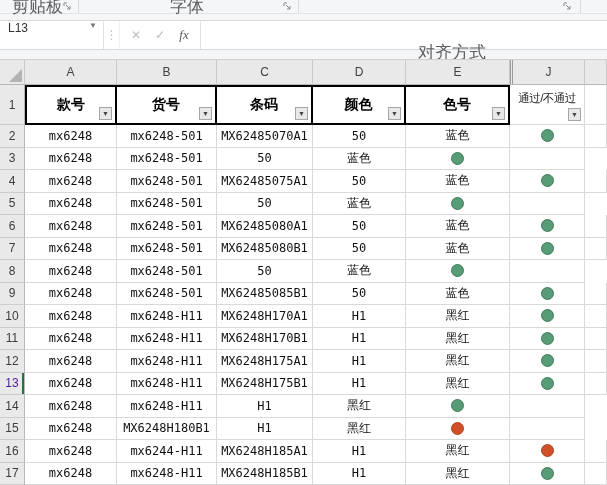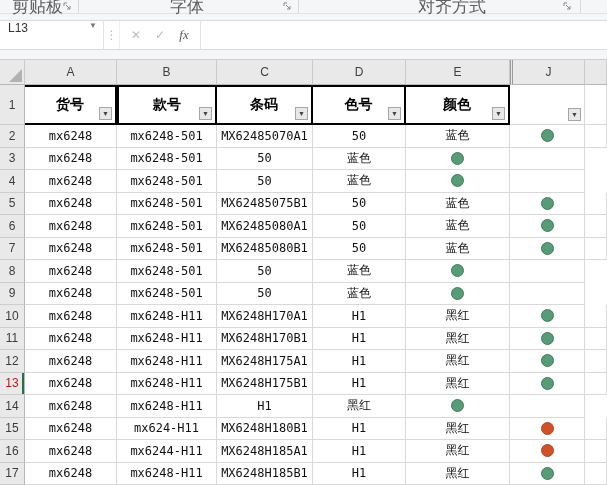--- a/index.html
+++ b/index.html
@@ -43,21 +43,21 @@
   .ch.corner { position:relative; }
   .ch.hiddencols { border-left:3px double #9c9c9c; }
   .corner-tri { position:absolute; right:2px; bottom:2px; width:0; height:0;
                 border-left:13px solid transparent; border-bottom:13px solid #b2b2b2; }
 
   
   .row1 { height:40px; }
   .rowhdr { background:#e9e9e9; border-right:1px solid #b7b7b7; border-bottom:1px solid #cdcdcd;
             display:flex; align-items:center; justify-content:center;
             font-size:12px; color:#3c3c3c; }
-  .rowhdr.sel { color:#b91c1c; box-shadow:inset -2px 0 0 #217346; }
+  .rowhdr.sel { color:#4c1d95; box-shadow:inset -2px 0 0 #217346; }
   .hcell { position:relative; background:#fff; border-top:2px solid #000; border-bottom:2px solid #000;
            border-right:2px solid #000; display:flex; align-items:center; justify-content:center;
            font-weight:bold; font-size:14px; color:#000; }
   .hcell.first { border-left:2px solid #000; }
   .jhead { position:relative; background:#fff; border-right:1px solid #d9d9d9; border-bottom:1px solid #d9d9d9;
            font-size:11.5px; color:#222; display:flex; justify-content:center; padding-top:6px;
            white-space:nowrap; letter-spacing:-0.5px; }
   .kcell { background:#fff; border-right:1px solid #d9d9d9; border-bottom:1px solid #d9d9d9; }
   .filterbtn { position:absolute; right:3px; bottom:3px; width:13px; height:13px;
                background:#e8e8e8; border:1px solid #a6a6a6; display:flex; align-items:center;
@@ -93,21 +93,21 @@
       <span class="glabel">字体</span>
     </div>
     <span class="launcher" style="left:282px;">
       <svg width="11" height="11" viewBox="0 0 11 11">
           <path d="M2 5 V2 H5" stroke="#8a8a8a" fill="none"></path>
           <path d="M4 4 L8 8 M8 8 H5 M8 8 V5" stroke="#8a8a8a" fill="none"></path>
         </svg>
     </span>
     <div class="gsep" style="left:298px;"></div>
 
-    <div class="rgroup" style="left:418px;">
+    <div class="rgroup" style="left:418px;margin-top:46px;">
       <span class="glabel">对齐方式</span>
     </div>
     <span class="launcher" style="left:562px;">
       <svg width="11" height="11" viewBox="0 0 11 11">
           <path d="M2 5 V2 H5" stroke="#8a8a8a" fill="none"></path>
           <path d="M4 4 L8 8 M8 8 H5 M8 8 V5" stroke="#8a8a8a" fill="none"></path>
         </svg>
     </span>
     <div class="gsep" style="left:580px;"></div>
   </div>
@@ -138,51 +138,52 @@
         <div class="ch">B</div>
         <div class="ch">C</div>
         <div class="ch">D</div>
         <div class="ch">E</div>
         <div class="ch hiddencols">J</div>
         <div class="ch"></div>
       </div>
 
     <div class="grid-row row1">
       <div class="rowhdr">1</div>
+      <div class="hcell first">
+        <span>款号</span>
+        <span class="filterbtn">
+            <span class="fb-arrow">▼</span>
+          </span>
+      </div>
       <div class="hcell">
         <span>货号</span>
         <span class="filterbtn">
             <span class="fb-arrow">▼</span>
           </span>
       </div>
-      <div class="hcell first">
-        <span>款号</span>
-        <span class="filterbtn">
-            <span class="fb-arrow">▼</span>
-          </span>
-      </div>
       <div class="hcell">
         <span>条码</span>
         <span class="filterbtn">
             <span class="fb-arrow">▼</span>
           </span>
       </div>
       <div class="hcell">
+        <span>颜色</span>
+        <span class="filterbtn">
+            <span class="fb-arrow">▼</span>
+          </span>
+      </div>
+      <div class="hcell">
         <span>色号</span>
         <span class="filterbtn">
             <span class="fb-arrow">▼</span>
           </span>
       </div>
-      <div class="hcell">
-        <span>颜色</span>
-        <span class="filterbtn">
-            <span class="fb-arrow">▼</span>
-          </span>
-      </div>
       <div class="jhead">
+        <span>通过/不通过</span>
         <span class="filterbtn">
             <span class="fb-arrow">▼</span>
           </span>
       </div>
       <div class="kcell"></div>
     </div>
 
     <div id="rows">
         <div class="grid-row drow">
           <div class="rowhdr">2</div>
@@ -204,32 +205,32 @@
           <div class="dcell">蓝色</div>
           <div class="dcell">
             <span class="dot" style="background: rgb(87, 155, 119); border: 1px solid rgb(63, 125, 91);"></span>
           </div>
           <div class="kcell"></div>
         </div>
         <div class="grid-row drow">
           <div class="rowhdr">4</div>
           <div class="dcell">mx6248</div>
           <div class="dcell">mx6248-501</div>
+          <div class="dcell">MX62485075A1</div>
           <div class="dcell">50</div>
           <div class="dcell">蓝色</div>
           <div class="dcell">
             <span class="dot" style="background: rgb(87, 155, 119); border: 1px solid rgb(63, 125, 91);"></span>
           </div>
           <div class="kcell"></div>
         </div>
         <div class="grid-row drow">
           <div class="rowhdr">5</div>
           <div class="dcell">mx6248</div>
           <div class="dcell">mx6248-501</div>
-          <div class="dcell">MX62485075B1</div>
           <div class="dcell">50</div>
           <div class="dcell">蓝色</div>
           <div class="dcell">
             <span class="dot" style="background: rgb(87, 155, 119); border: 1px solid rgb(63, 125, 91);"></span>
           </div>
           <div class="kcell"></div>
         </div>
         <div class="grid-row drow">
           <div class="rowhdr">6</div>
           <div class="dcell">mx6248</div>
@@ -262,20 +263,21 @@
           <div class="dcell">蓝色</div>
           <div class="dcell">
             <span class="dot" style="background: rgb(87, 155, 119); border: 1px solid rgb(63, 125, 91);"></span>
           </div>
           <div class="kcell"></div>
         </div>
         <div class="grid-row drow">
           <div class="rowhdr">9</div>
           <div class="dcell">mx6248</div>
           <div class="dcell">mx6248-501</div>
+          <div class="dcell">MX62485085B1</div>
           <div class="dcell">50</div>
           <div class="dcell">蓝色</div>
           <div class="dcell">
             <span class="dot" style="background: rgb(87, 155, 119); border: 1px solid rgb(63, 125, 91);"></span>
           </div>
           <div class="kcell"></div>
         </div>
         <div class="grid-row drow">
           <div class="rowhdr">10</div>
           <div class="dcell">mx6248</div>
@@ -331,21 +333,20 @@
           <div class="dcell">H1</div>
           <div class="dcell">黑红</div>
           <div class="dcell">
             <span class="dot" style="background: rgb(87, 155, 119); border: 1px solid rgb(63, 125, 91);"></span>
           </div>
           <div class="kcell"></div>
         </div>
         <div class="grid-row drow">
           <div class="rowhdr">15</div>
           <div class="dcell">mx6248</div>
-          <div class="dcell">mx624-H11</div>
           <div class="dcell">MX6248H180B1</div>
           <div class="dcell">H1</div>
           <div class="dcell">黑红</div>
           <div class="dcell">
             <span class="dot" style="background: rgb(208, 81, 41); border: 1px solid rgb(178, 68, 35);"></span>
           </div>
           <div class="kcell"></div>
         </div>
         <div class="grid-row drow">
           <div class="rowhdr">16</div>

